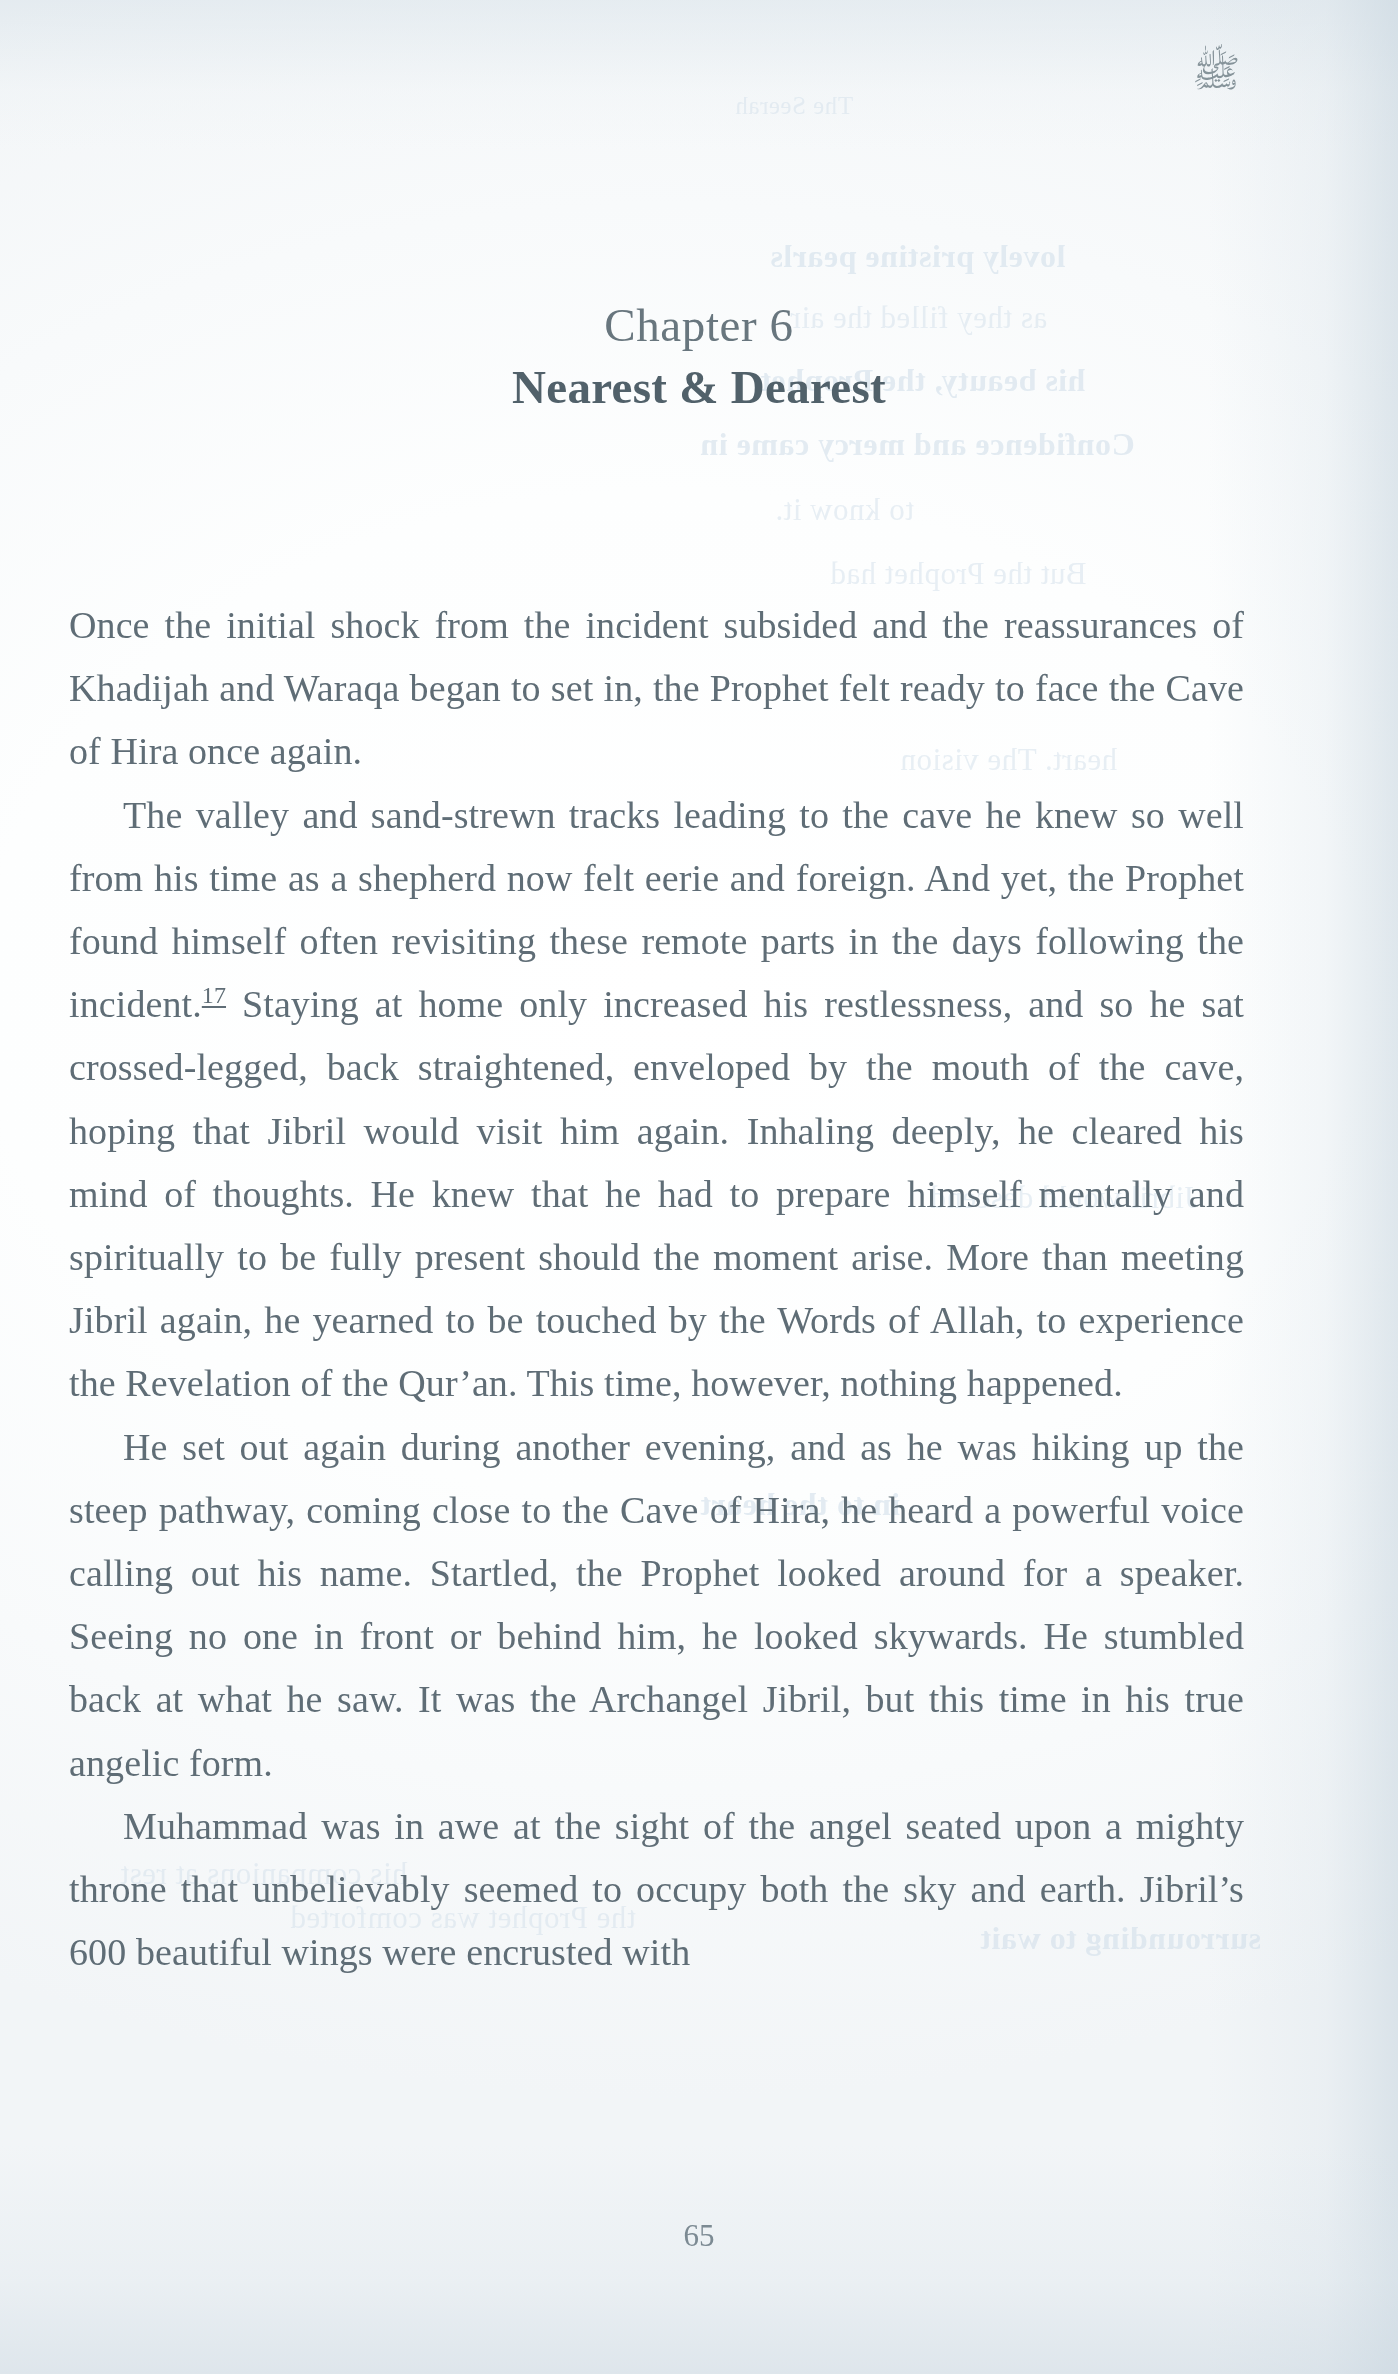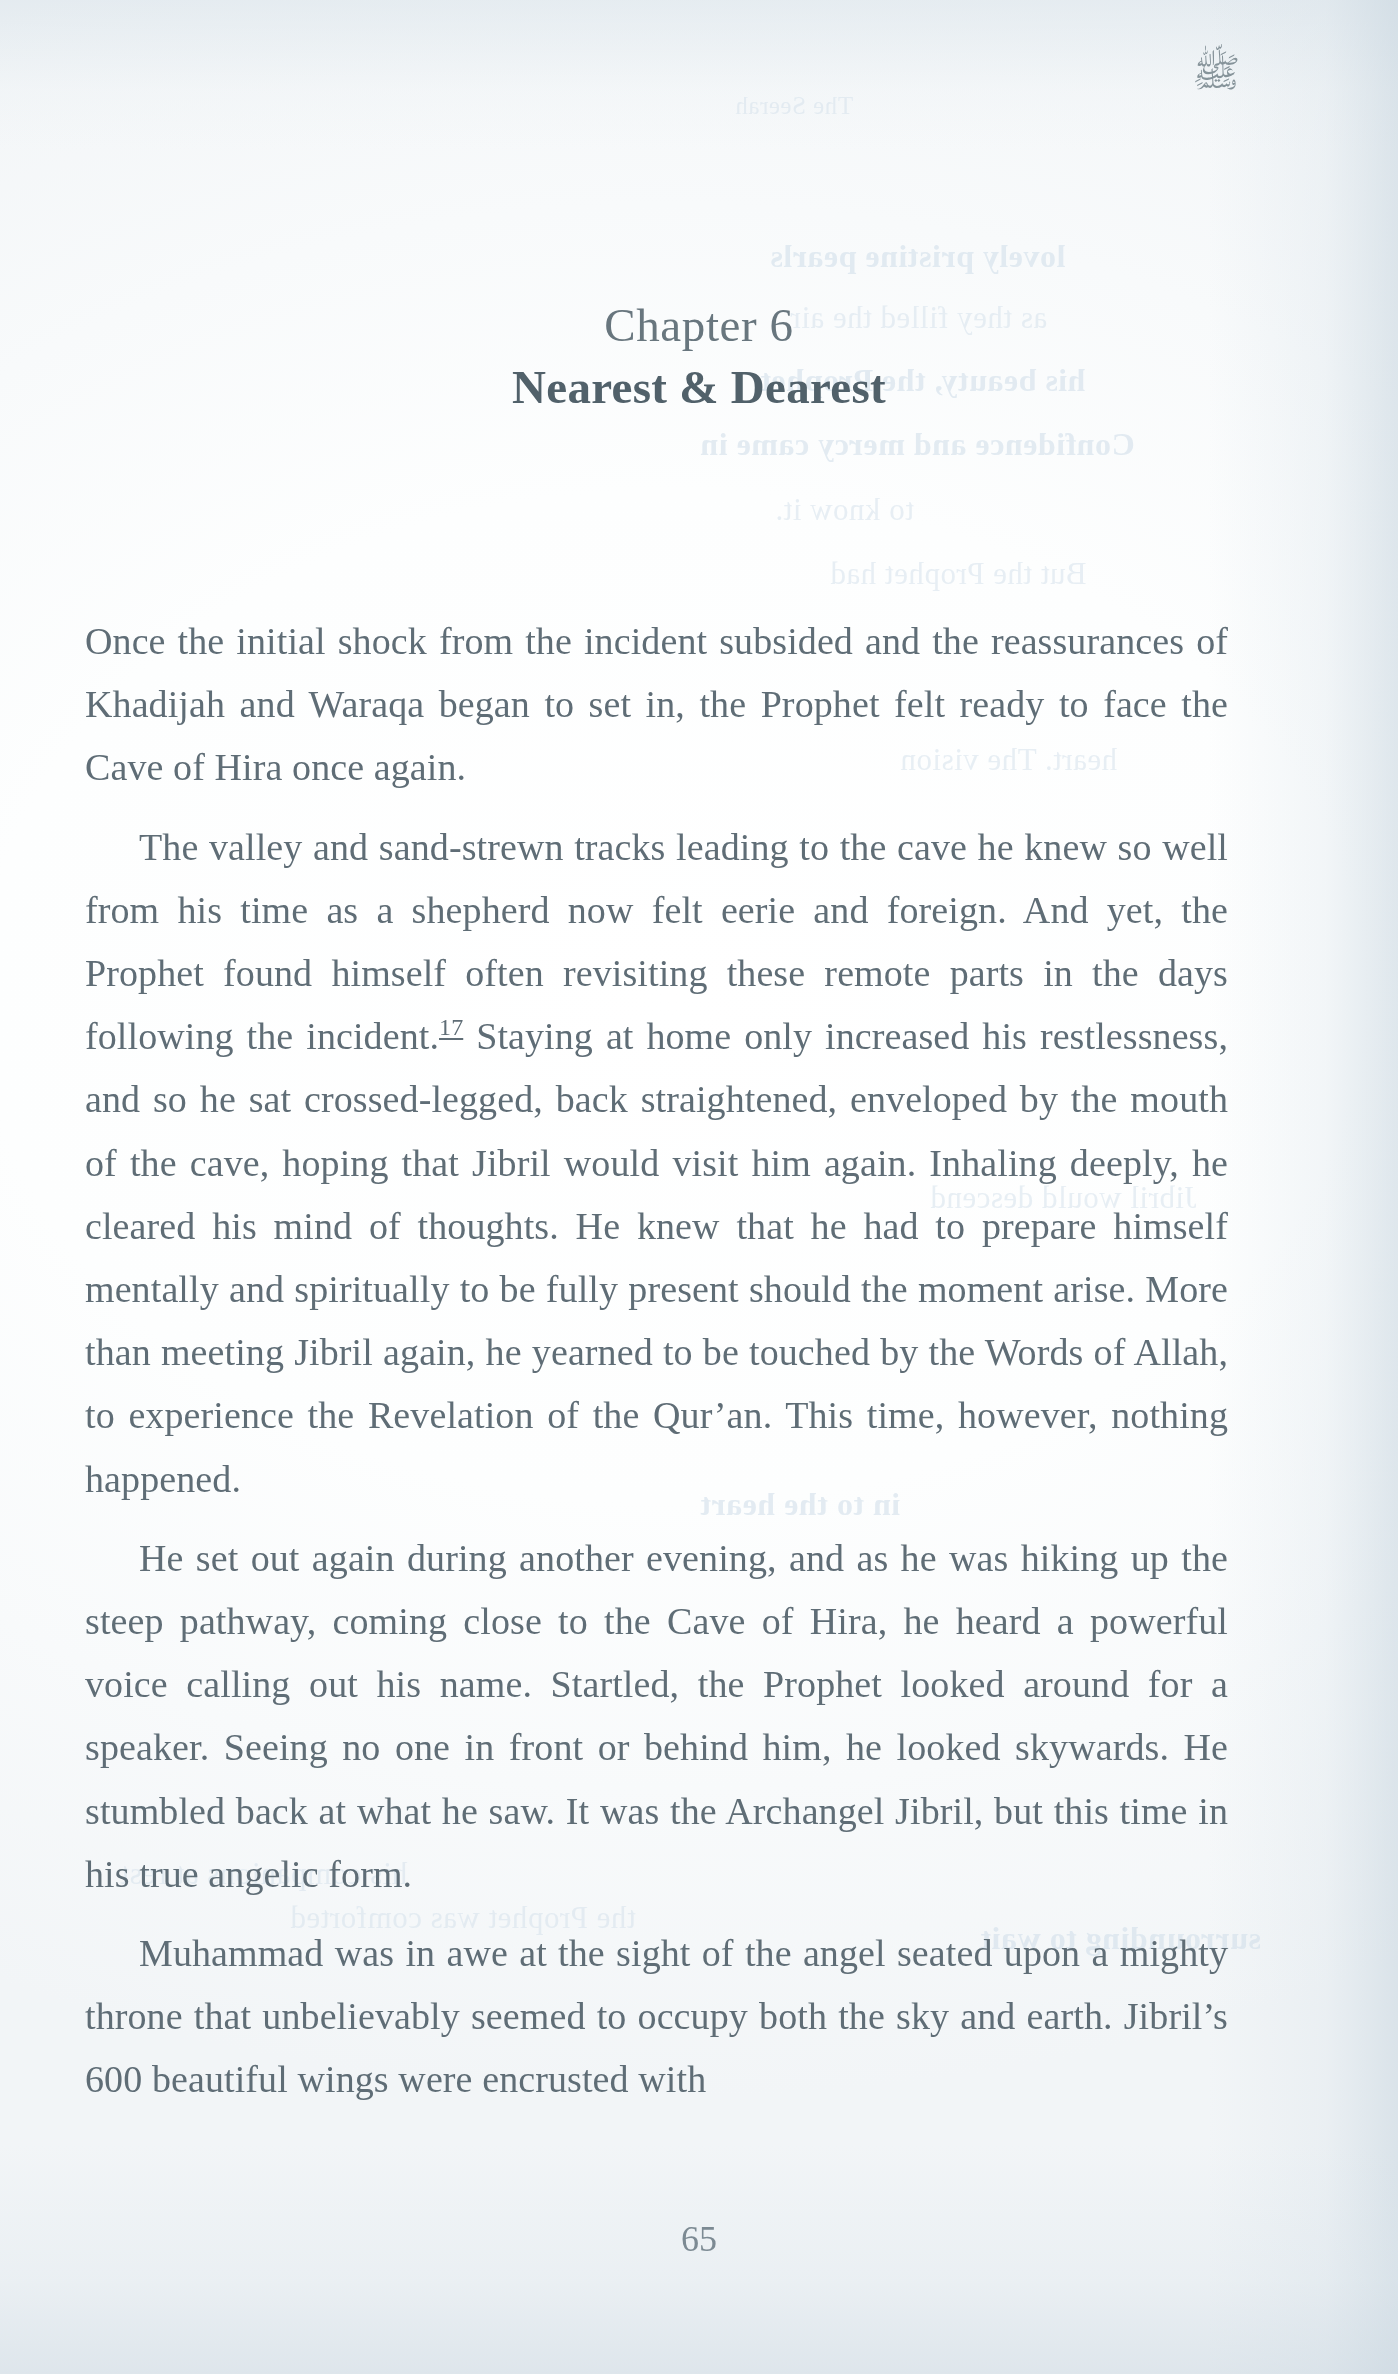--- a/index.html
+++ b/index.html
@@ -95,21 +95,21 @@
   }
 
   
   .body-block {
     position: absolute;
     top: 594px;
     left: 69px;
     width: 1175px;
   }
   p.para {
-    margin: 16px;
+    margin: 0;
     font-size: 38px;
     line-height: 63.2px;
     text-align: justify;
     text-justify: inter-word;
     color: #5f6d76;
     letter-spacing: 0.1px;
   }
   p.para.indent { text-indent: 54px; }
   sup.fn {
     font-size: 24px;
@@ -117,21 +117,21 @@
     line-height: 0;
     text-decoration: underline;
   }
 
   .page-number {
     position: absolute;
     top: 2218px;
     left: 0;
     width: 1398px;
     text-align: center;
-    font-size: 36px;
+    font-size: 31px;
     color: #7c8a93;
   }
 </style>
 </head>
 <body>
 
 <div class="page">
 
   <div class="shade-top"></div>
   <div class="shade-right"></div>

